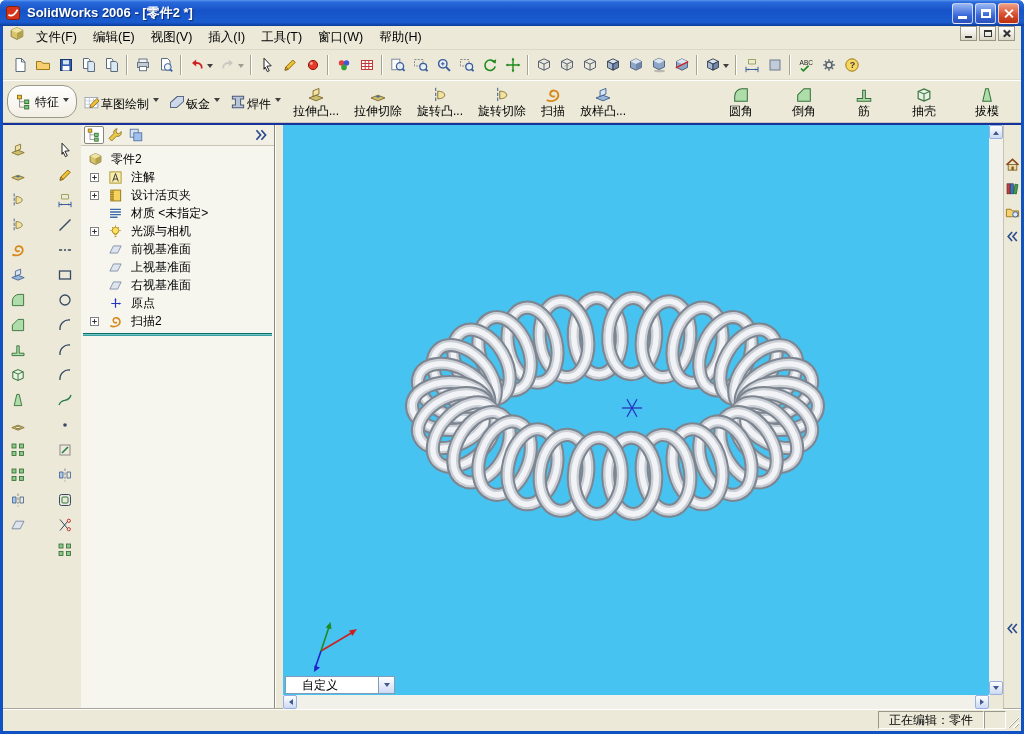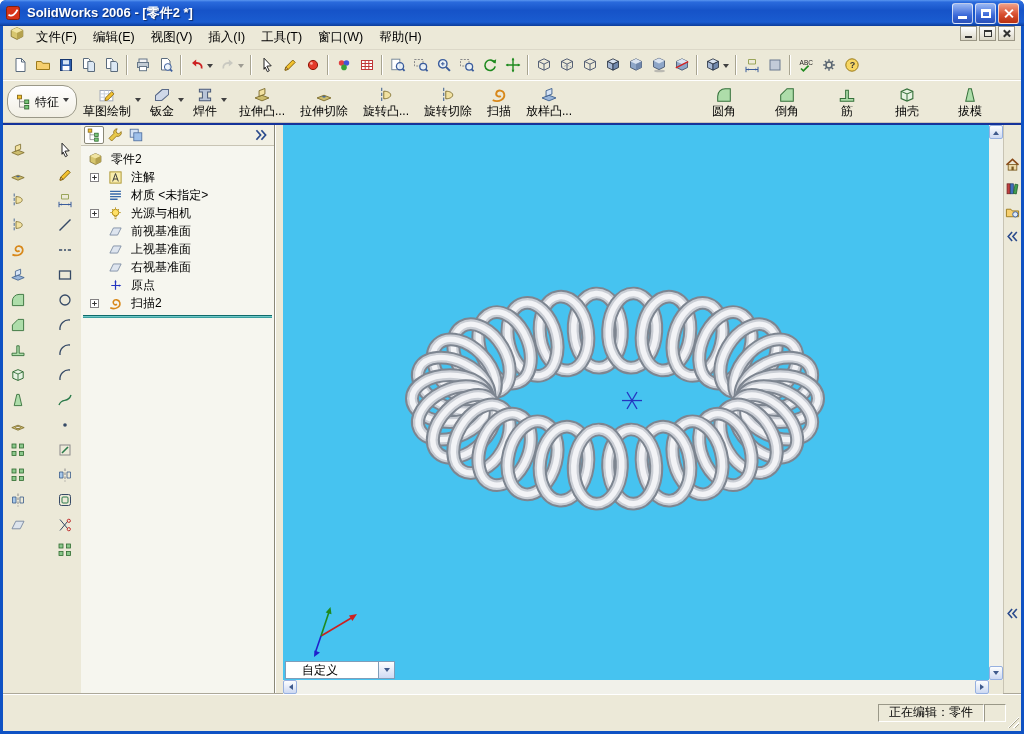--- a/index.html
+++ b/index.html
@@ -37,21 +37,21 @@
   .tbtn{width:23px;height:22px;display:flex;align-items:center;justify-content:center;flex:0 0 auto;border:1px solid transparent;border-radius:2px}
   .tbtn.hasdd{width:31px}
   .tbtn.dis{opacity:.45;filter:grayscale(.8)}
   .tbtn.on{background:#fff;border:1px solid #8a8878}
   .tsep{width:2px;height:20px;margin:0 3px;border-left:1px solid #a8a490;border-right:1px solid #fff;flex:0 0 auto}
   .dda{width:0;height:0;border:3px solid transparent;border-top:4px solid #404040;margin-left:2px;margin-top:5px}
   .featbar{height:43px;display:flex;align-items:center;padding:2px 4px;gap:3px;background:#ece9d8;border-top:1px solid #fff;border-bottom:1px solid #c8c4b8;flex:none}
   .fgrp{display:flex;align-items:center;height:37px;padding:0 3px;gap:2px}
   .fgrp.factive{background:linear-gradient(#ffffff,#f2efe4);border:1px solid #9a9888;border-radius:14px;height:33px;padding:0 7px}
   .fgrp .ic,.fbtn .ic{width:18px;height:18px}
-  .fstack{display:flex;flex-direction:column;align-items:center}
+  .fstack{display:flex;flex-direction:row;align-items:flex-end}
   .flab{font-size:12px;line-height:14px;white-space:nowrap}
   .fbtn{display:flex;flex-direction:column;align-items:center;justify-content:center;padding:1px 6px;height:37px}
   .fbtn.wide{padding:1px 18px}
   .fspace{flex:1;max-width:110px}
   .dda.big{margin-top:0}
   
   .main{flex:1;display:flex;min-height:0;border-top:2px solid #15339a}
   .vtool{display:flex;flex-direction:column;align-items:center;gap:3px;padding-top:14px;flex:none}
   .vtoolA{width:30px;margin-right:16px}
   .vtoolB{width:32px}
@@ -82,21 +82,21 @@
   .t-dn{width:0;height:0;border:3.5px solid transparent;border-top:4.5px solid #3f5a8c;margin-top:2px}
   .t-l{width:0;height:0;border:3.5px solid transparent;border-right:4.5px solid #3f5a8c;margin-left:-2px}
   .t-r{width:0;height:0;border:3.5px solid transparent;border-left:4.5px solid #3f5a8c;margin-left:2px}
   
   .rightstrip{width:18px;background:#ece9d8;border-left:1px solid #c8c4b4;display:flex;flex-direction:column;align-items:center;flex:none}
   .rs-top{display:flex;flex-direction:column;gap:6px;padding-top:30px}
   .rs-bottom{margin-top:auto;margin-bottom:72px}
   .rightstrip .tbtn{width:17px;height:18px}
   .rightstrip .ic{width:15px;height:15px}
   
-  .statusbar{height:37px;background:#ece9d8;border-top:1px solid #fff;box-shadow:0 -1px 0 #aca899;display:flex;align-items:center;gap:0;padding:2px 2px 3px 4px;flex:none}
+  .statusbar{height:22px;background:#ece9d8;border-top:1px solid #fff;box-shadow:0 -1px 0 #aca899;display:flex;align-items:center;gap:0;padding:2px 2px 3px 4px;flex:none}
   .sb-fill{flex:1}
   .sb-panel{height:18px;border:1px solid;border-color:#9a9888 #fff #fff #9a9888;display:flex;align-items:center;padding:0 10px;font-size:12px;white-space:nowrap}
   .sb-cell{width:22px;height:18px;border:1px solid;border-color:#9a9888 #fff #fff #9a9888}
   .grip{width:13px;height:13px;align-self:flex-end;background:repeating-linear-gradient(135deg,transparent 0 2px,#fff 2px 3px,#a8a48e 3px 4px);clip-path:polygon(100% 0,100% 100%,0 100%)}
 </style>
 </head>
 <body>
 
 <svg style="position:absolute;width:0;height:0" aria-hidden="true">
   <symbol id="sym-generic" viewBox="0 0 16 16">
@@ -926,20 +926,34 @@
                   <rect x="0.5" y="0.5" width="8" height="8" fill="#fff" stroke="#848284"></rect>
                   <path d="M2.2 4.5h4.6M4.5 2.2v4.6" stroke="#333" fill="none"></path>
                 </svg>
               </span>
               <span class="ticon">
                 <svg class="ic" viewBox="0 0 16 16">
                   <use href="#sym-anno"></use>
                 </svg>
               </span>
               <span class="tlab">注解</span>
+            </div>
+            <div class="trow">
+              <span class="tplus">
+                <svg viewBox="0 0 9 9" class="plussvg">
+                  <rect x="0.5" y="0.5" width="8" height="8" fill="#fff" stroke="#848284"></rect>
+                  <path d="M2.2 4.5h4.6M4.5 2.2v4.6" stroke="#333" fill="none"></path>
+                </svg>
+              </span>
+              <span class="ticon">
+                <svg class="ic" viewBox="0 0 16 16">
+                  <use href="#sym-binder"></use>
+                </svg>
+              </span>
+              <span class="tlab">设计活页夹</span>
             </div>
             <div class="trow">
               <span class="tplus"></span>
               <span class="ticon">
                 <svg class="ic" viewBox="0 0 16 16">
                   <use href="#sym-material"></use>
                 </svg>
               </span>
               <span class="tlab">材质 &lt;未指定&gt;</span>
             </div>

